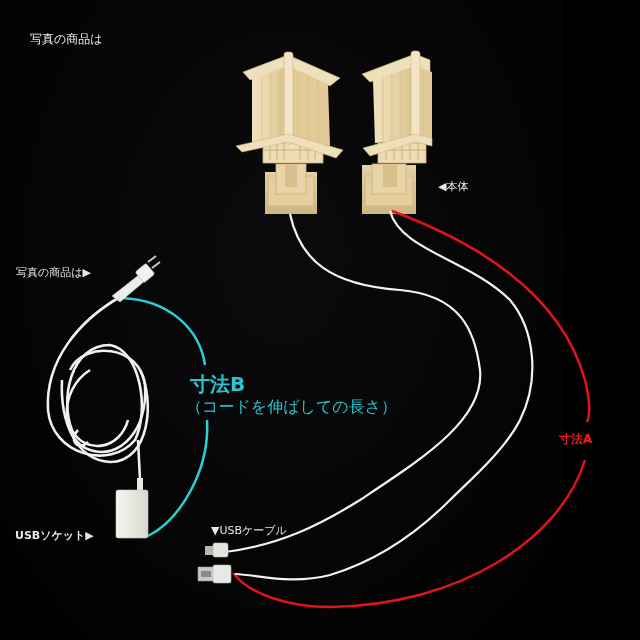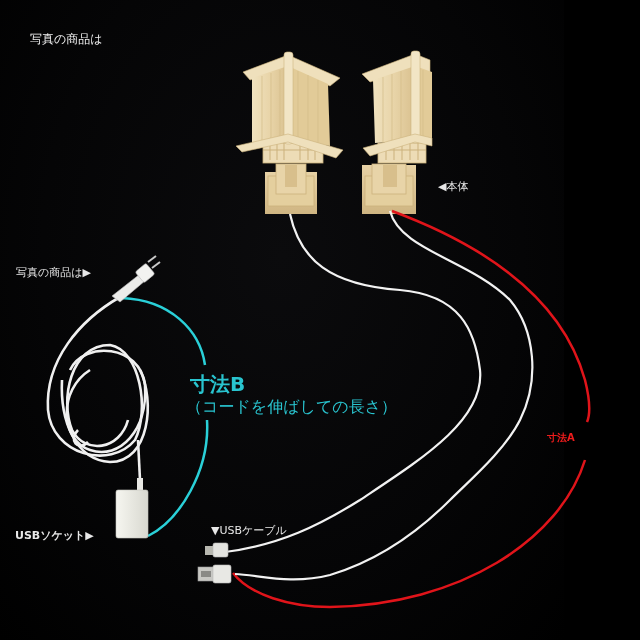--- a/index.html
+++ b/index.html
@@ -4,21 +4,21 @@
   <style>
     html, body { margin: 0; padding: 0; background: #000; }
     body { width: 640px; height: 640px; position: relative; overflow: hidden; font-family: "DejaVu Sans", "Liberation Sans", sans-serif; }
     #stage { position: absolute; left: 0; top: 0; width: 564px; height: 640px; background: radial-gradient(ellipse at 50% 40%, #0b0b0d 0%, #050506 60%, #000 100%); }
     svg { position: absolute; left: 0; top: 0; }
     .lbl { position: absolute; white-space: nowrap; color: #e8e8e8; font-size: 11px; letter-spacing: 0px; }
     .note { position: absolute; left: 30px; top: 32px; color: #f0f0f0; font-size: 12px; line-height: 15px; font-family: "DejaVu Serif", "Liberation Serif", serif; }
     .note div { white-space: nowrap; }
     .dimB { position: absolute; left: 190px; top: 371px; color: #29c4cf; font-size: 20px; font-weight: bold; }
     .dimB-sub { position: absolute; left: 186px; top: 397px; color: #29c4cf; font-size: 16px; white-space: nowrap; }
-    .dimA { position: absolute; left: 547px; top: 431px; color: #ee1c1c; font-size: 10px; font-weight: bold; white-space: nowrap; text-align: center; }
+    .dimA { position: absolute; left: 559px; top: 431px; color: #ee1c1c; font-size: 12px; font-weight: bold; white-space: nowrap; text-align: center; }
   </style>
 </head>
 <body>
 
 <div id="stage">
 
   <svg width="640" height="640" viewBox="0 0 640 640">
     <defs>
       <linearGradient id="wood" x1="0" y1="0" x2="1" y2="0">
         <stop offset="0" stop-color="#f0e2bf"></stop>

